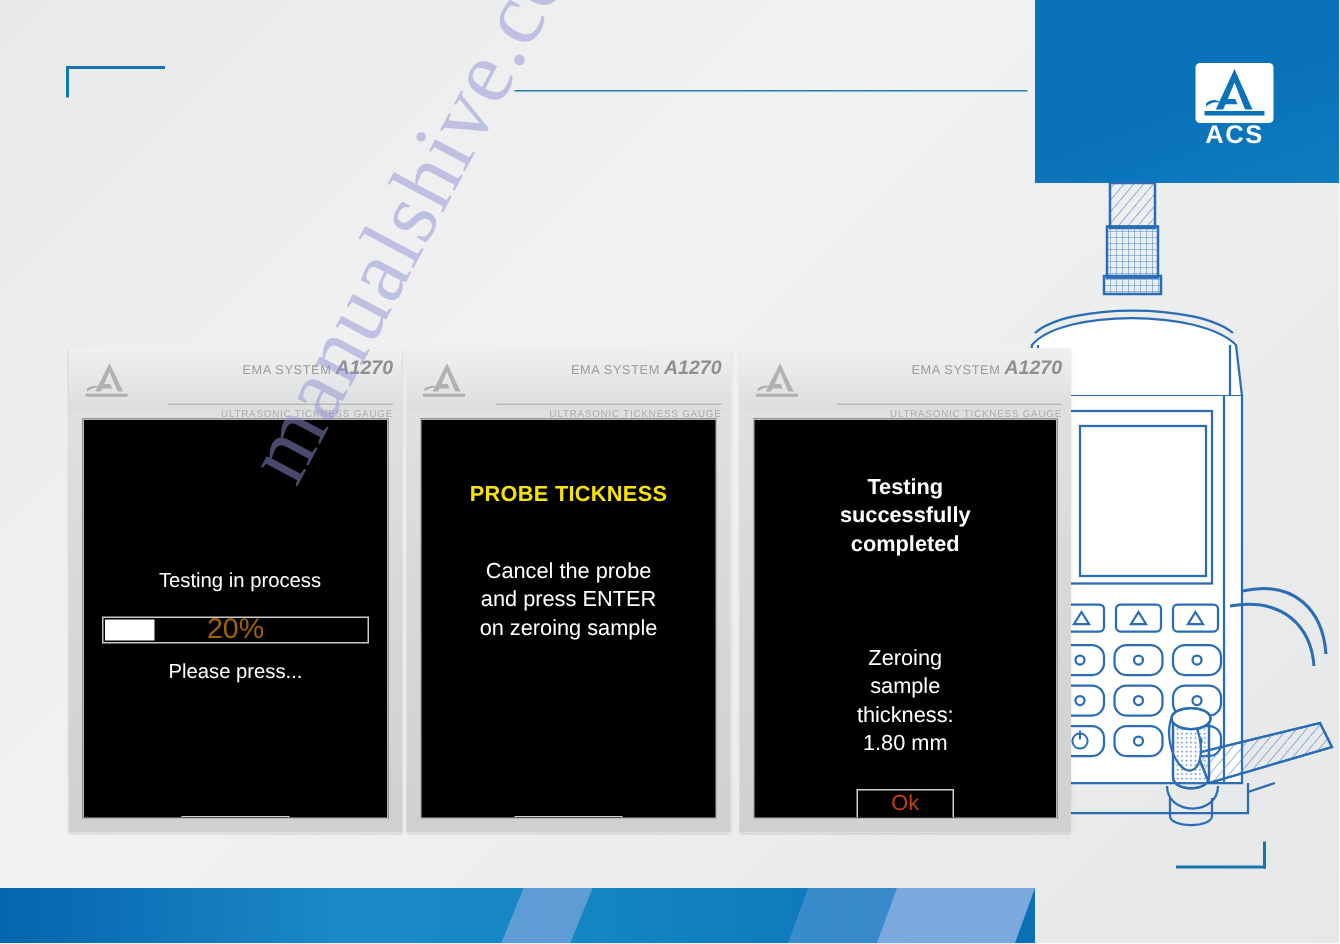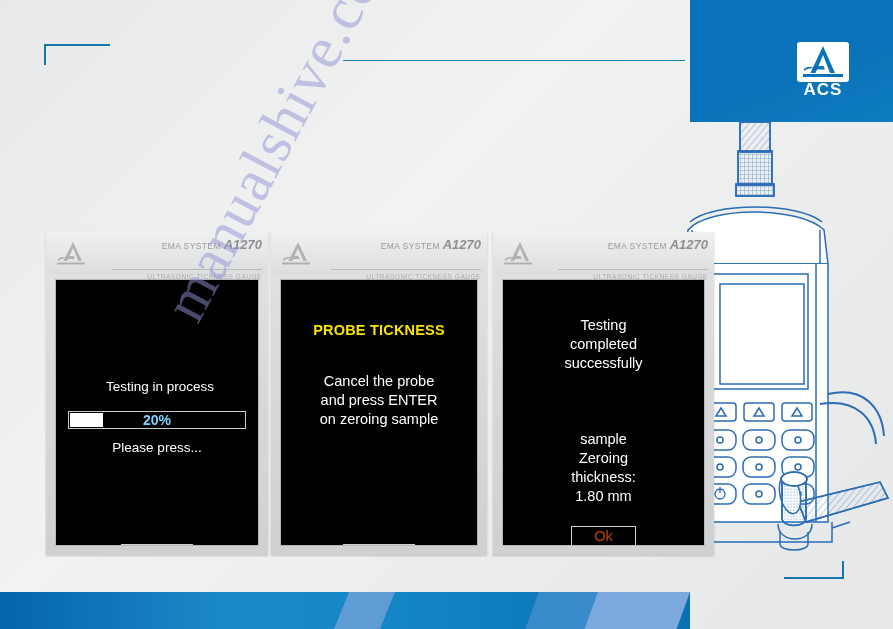--- a/index.html
+++ b/index.html
@@ -209,23 +209,23 @@
   .progress-fill {
     position: absolute;
     left: 1px; top: 1px; bottom: 1px;
     background: #ffffff;
   }
   .progress-label {
     position: absolute;
     left: 0; right: 0; top: 0;
     line-height: 16px;
     text-align: center;
-    font-size: 14px;
-    color: #7dd3fc;
-    font-weight: bold;
+    font-size: 19px;
+    color: #a16207;
+    font-weight: normal;
   }
 
   .lcd-btn {
     display: inline-block;
     border: 1px solid #cfd0d0;
     color: #c2410c;
     font-size: 14.5px;
     padding: 1px 12px 2px 12px;
     background: #000;
     line-height: 17px;
@@ -431,28 +431,28 @@
         <div class="hdr-text">
           <div class="hdr-line1">
             <span>EMA  SYSTEM</span>
             <span class="model">A1270</span>
           </div>
           <div class="hdr-line2">ULTRASONIC TICKNESS GAUGE</div>
         </div>
       </div>
       <div class="lcd">
         <div class="lcd-inner">
-          <div class="lcd-text big" style="position:absolute;left:4px;right:4px;top:36px;">
+          <div class="lcd-text big" style="position:absolute;left:4px;right:4px;top:36px;font-weight:bold;">
             <div>Testing</div>
+            <div>successfully</div>
             <div>completed</div>
-            <div>successfully</div>
           </div>
           <div class="lcd-text big" style="position:absolute;left:4px;right:4px;top:150px;">
+            <div>Zeroing</div>
             <div>sample</div>
-            <div>Zeroing</div>
             <div>thickness:</div>
             <div>1.80 mm</div>
           </div>
           <div class="btn-row" style="top:246px;">
             <span class="lcd-btn" style="padding:1px 22px 2px 22px;">Ok</span>
           </div>
         </div>
       </div>
     </div>
 

